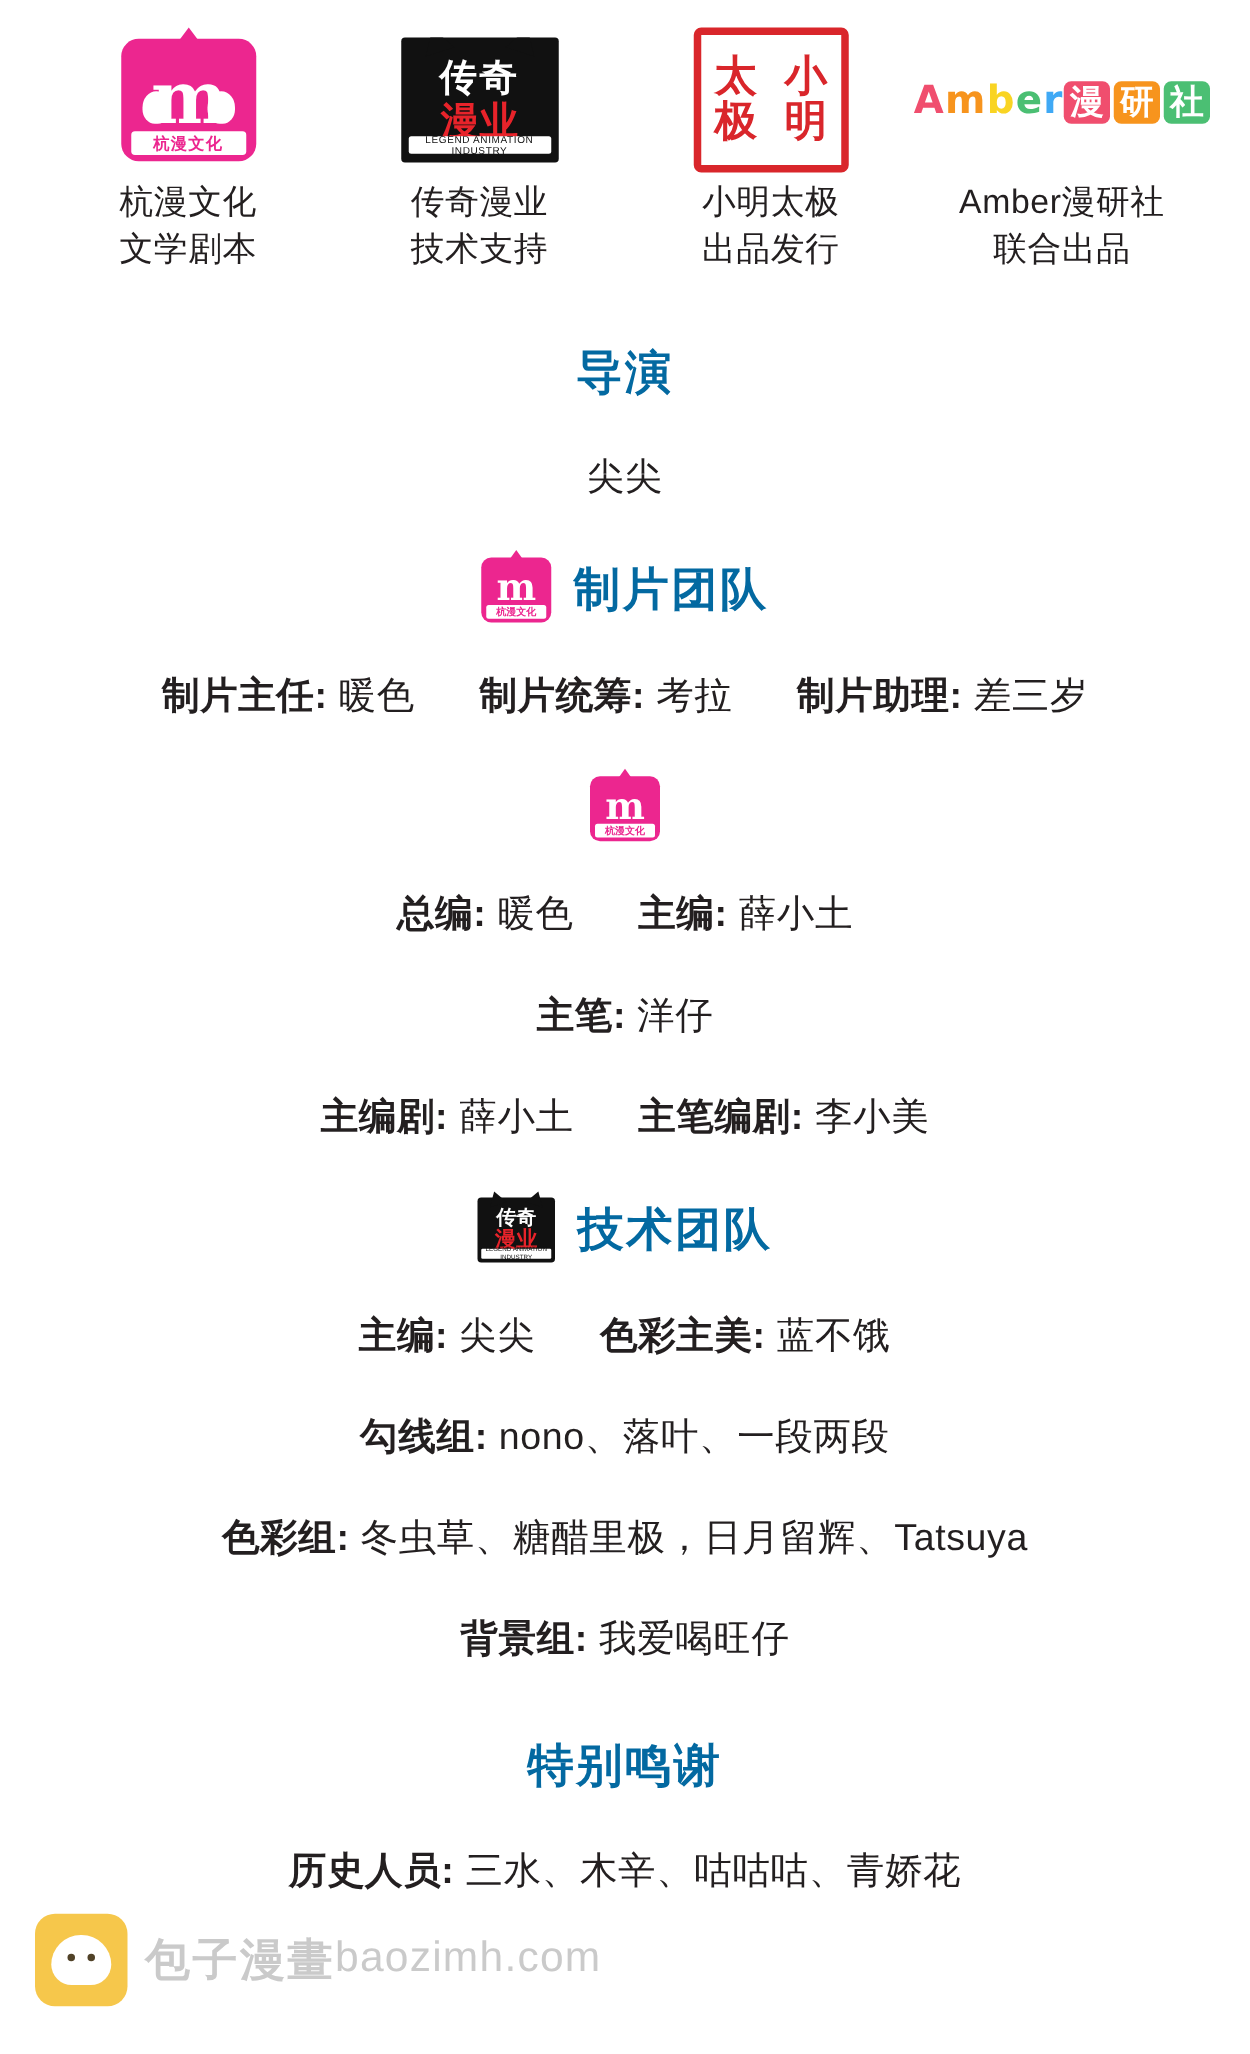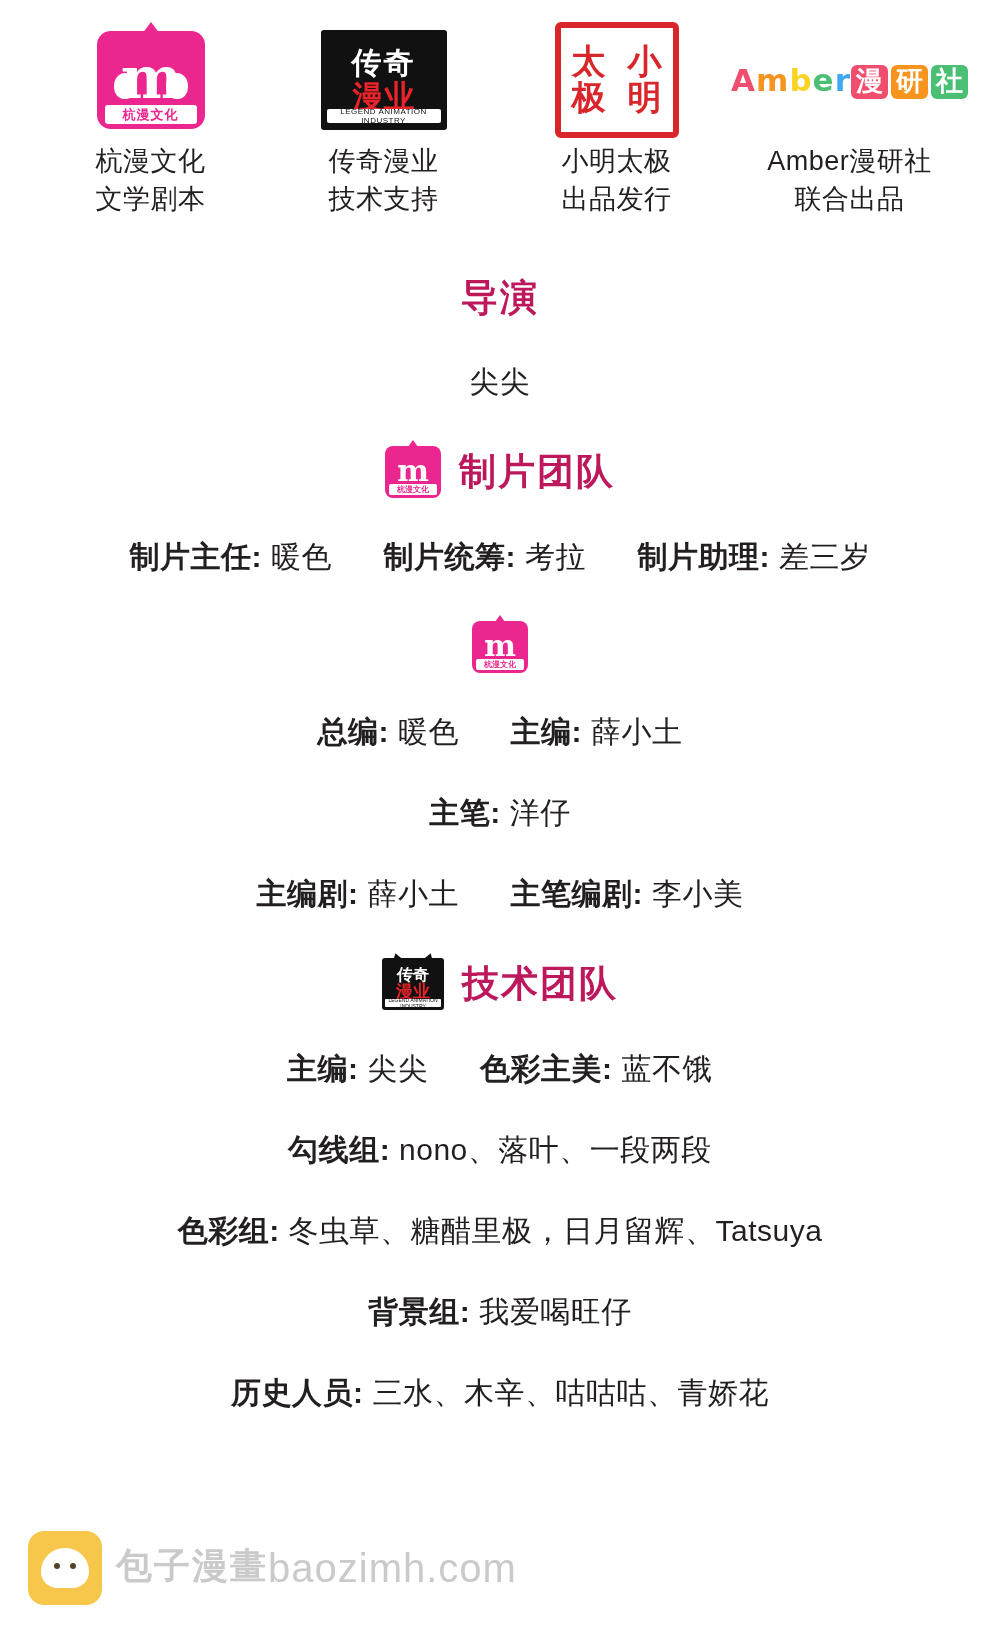--- a/index.html
+++ b/index.html
@@ -179,21 +179,21 @@
   }
   .section-head {
     display: flex;
     align-items: center;
     justify-content: center;
     gap: 18px;
     margin-top: 42px;
     margin-bottom: 8px;
   }
   .section-title {
-    color: #be185d;
+    color: #0369a1;
     font-size: 37px;
     font-weight: bold;
     letter-spacing: 2px;
   }
   .section-title.plain { margin-top: 54px; }
 
   .credit-line {
     font-size: 30px;
     line-height: 1.5;
     margin-top: 36px;
@@ -280,21 +280,21 @@
   .wm-text {
     display: flex; flex-direction: row;
     line-height: 1.05;
   }
   .wm-cn {
     font-size: 36px; font-weight: bold;
     color: #c8c8c8;
     letter-spacing: 2px;
   }
   .wm-url {
-    font-size: 40px;
+    font-size: 34px;
     color: #c8c8c8;
     letter-spacing: 1px;
   }
   .wm-ghost {
     position: absolute;
     left: 36px; bottom: 30px;
     font-size: 38px;
     color: #e6e6e6;
     letter-spacing: 3px;
     z-index: -1;
@@ -452,20 +452,21 @@
   </div>
   <div class="credit-line">
     <span class="role">色彩组:</span>
     <span>冬虫草、糖醋里极，日月留辉、Tatsuya</span>
   </div>
   <div class="credit-line">
     <span class="role">背景组:</span>
     <span>我爱喝旺仔</span>
   </div>
 
+  <div class="section-title plain">特别鸣谢</div>
   <div class="credit-line">
     <span class="role">历史人员:</span>
     <span>三水、木辛、咕咕咕、青娇花</span>
   </div>
 
 </div>
 
 <div class="wm-ghost">漫画卷</div>
 <div class="watermark">
   <div class="wm-badge">

